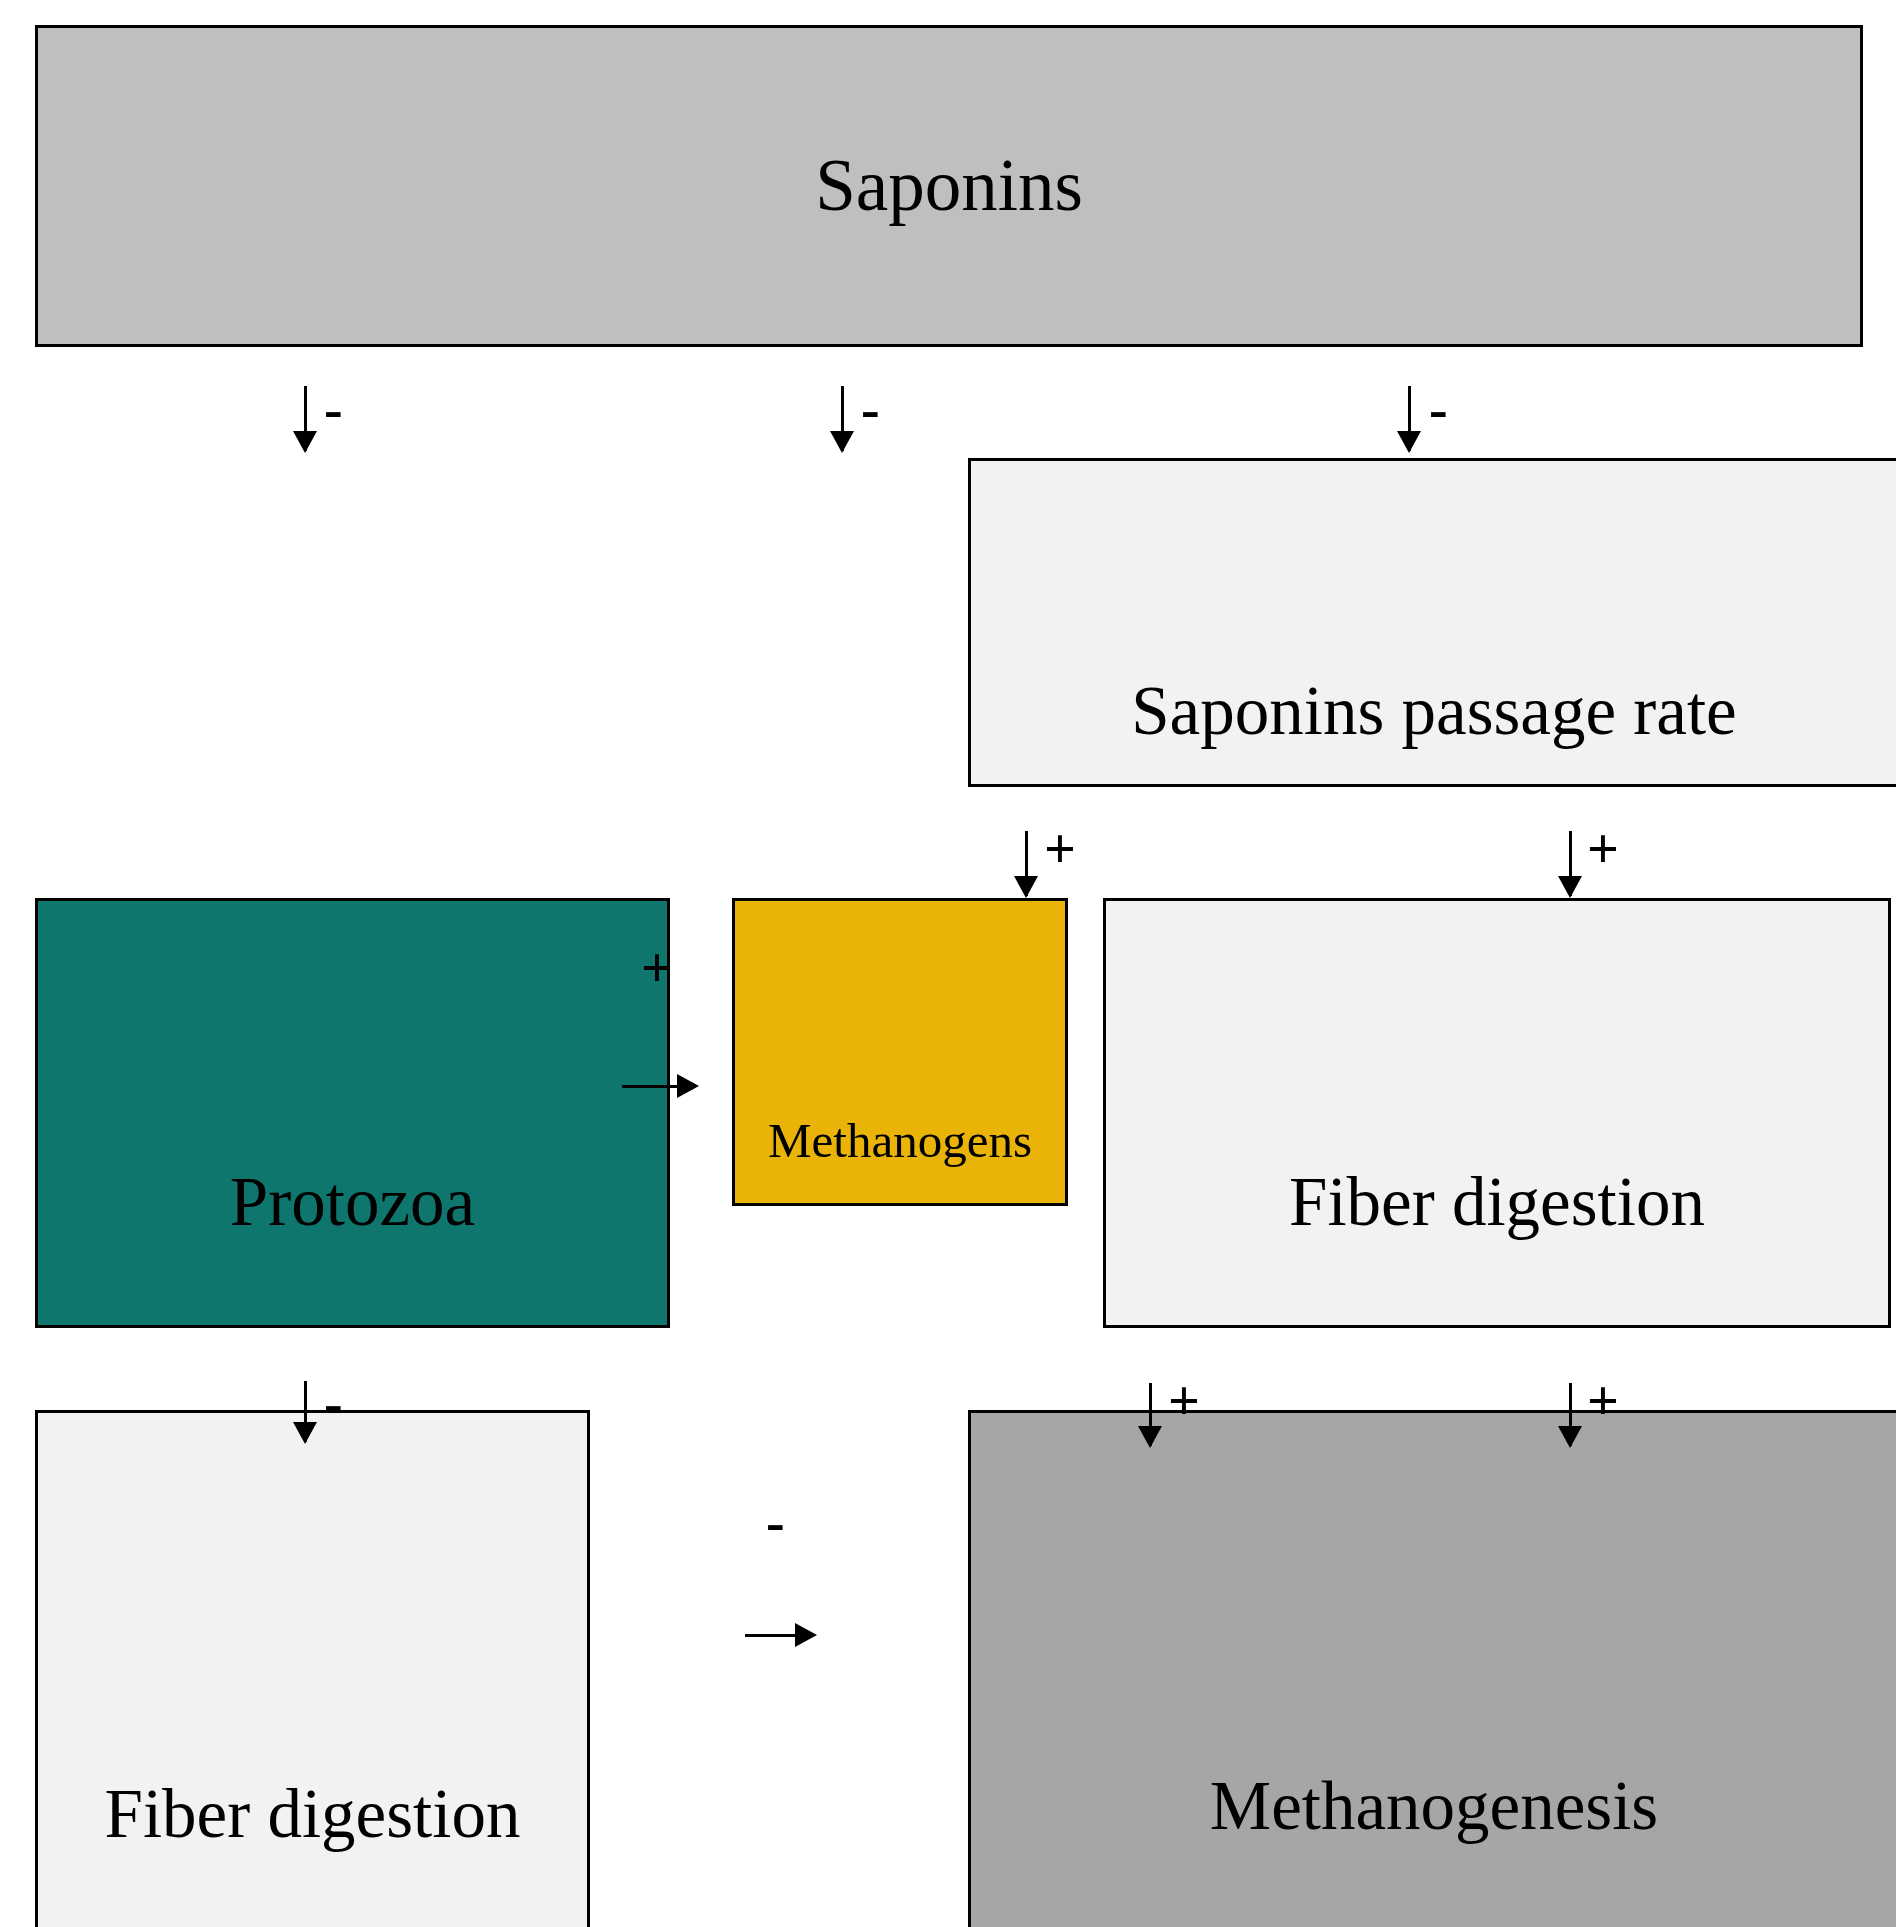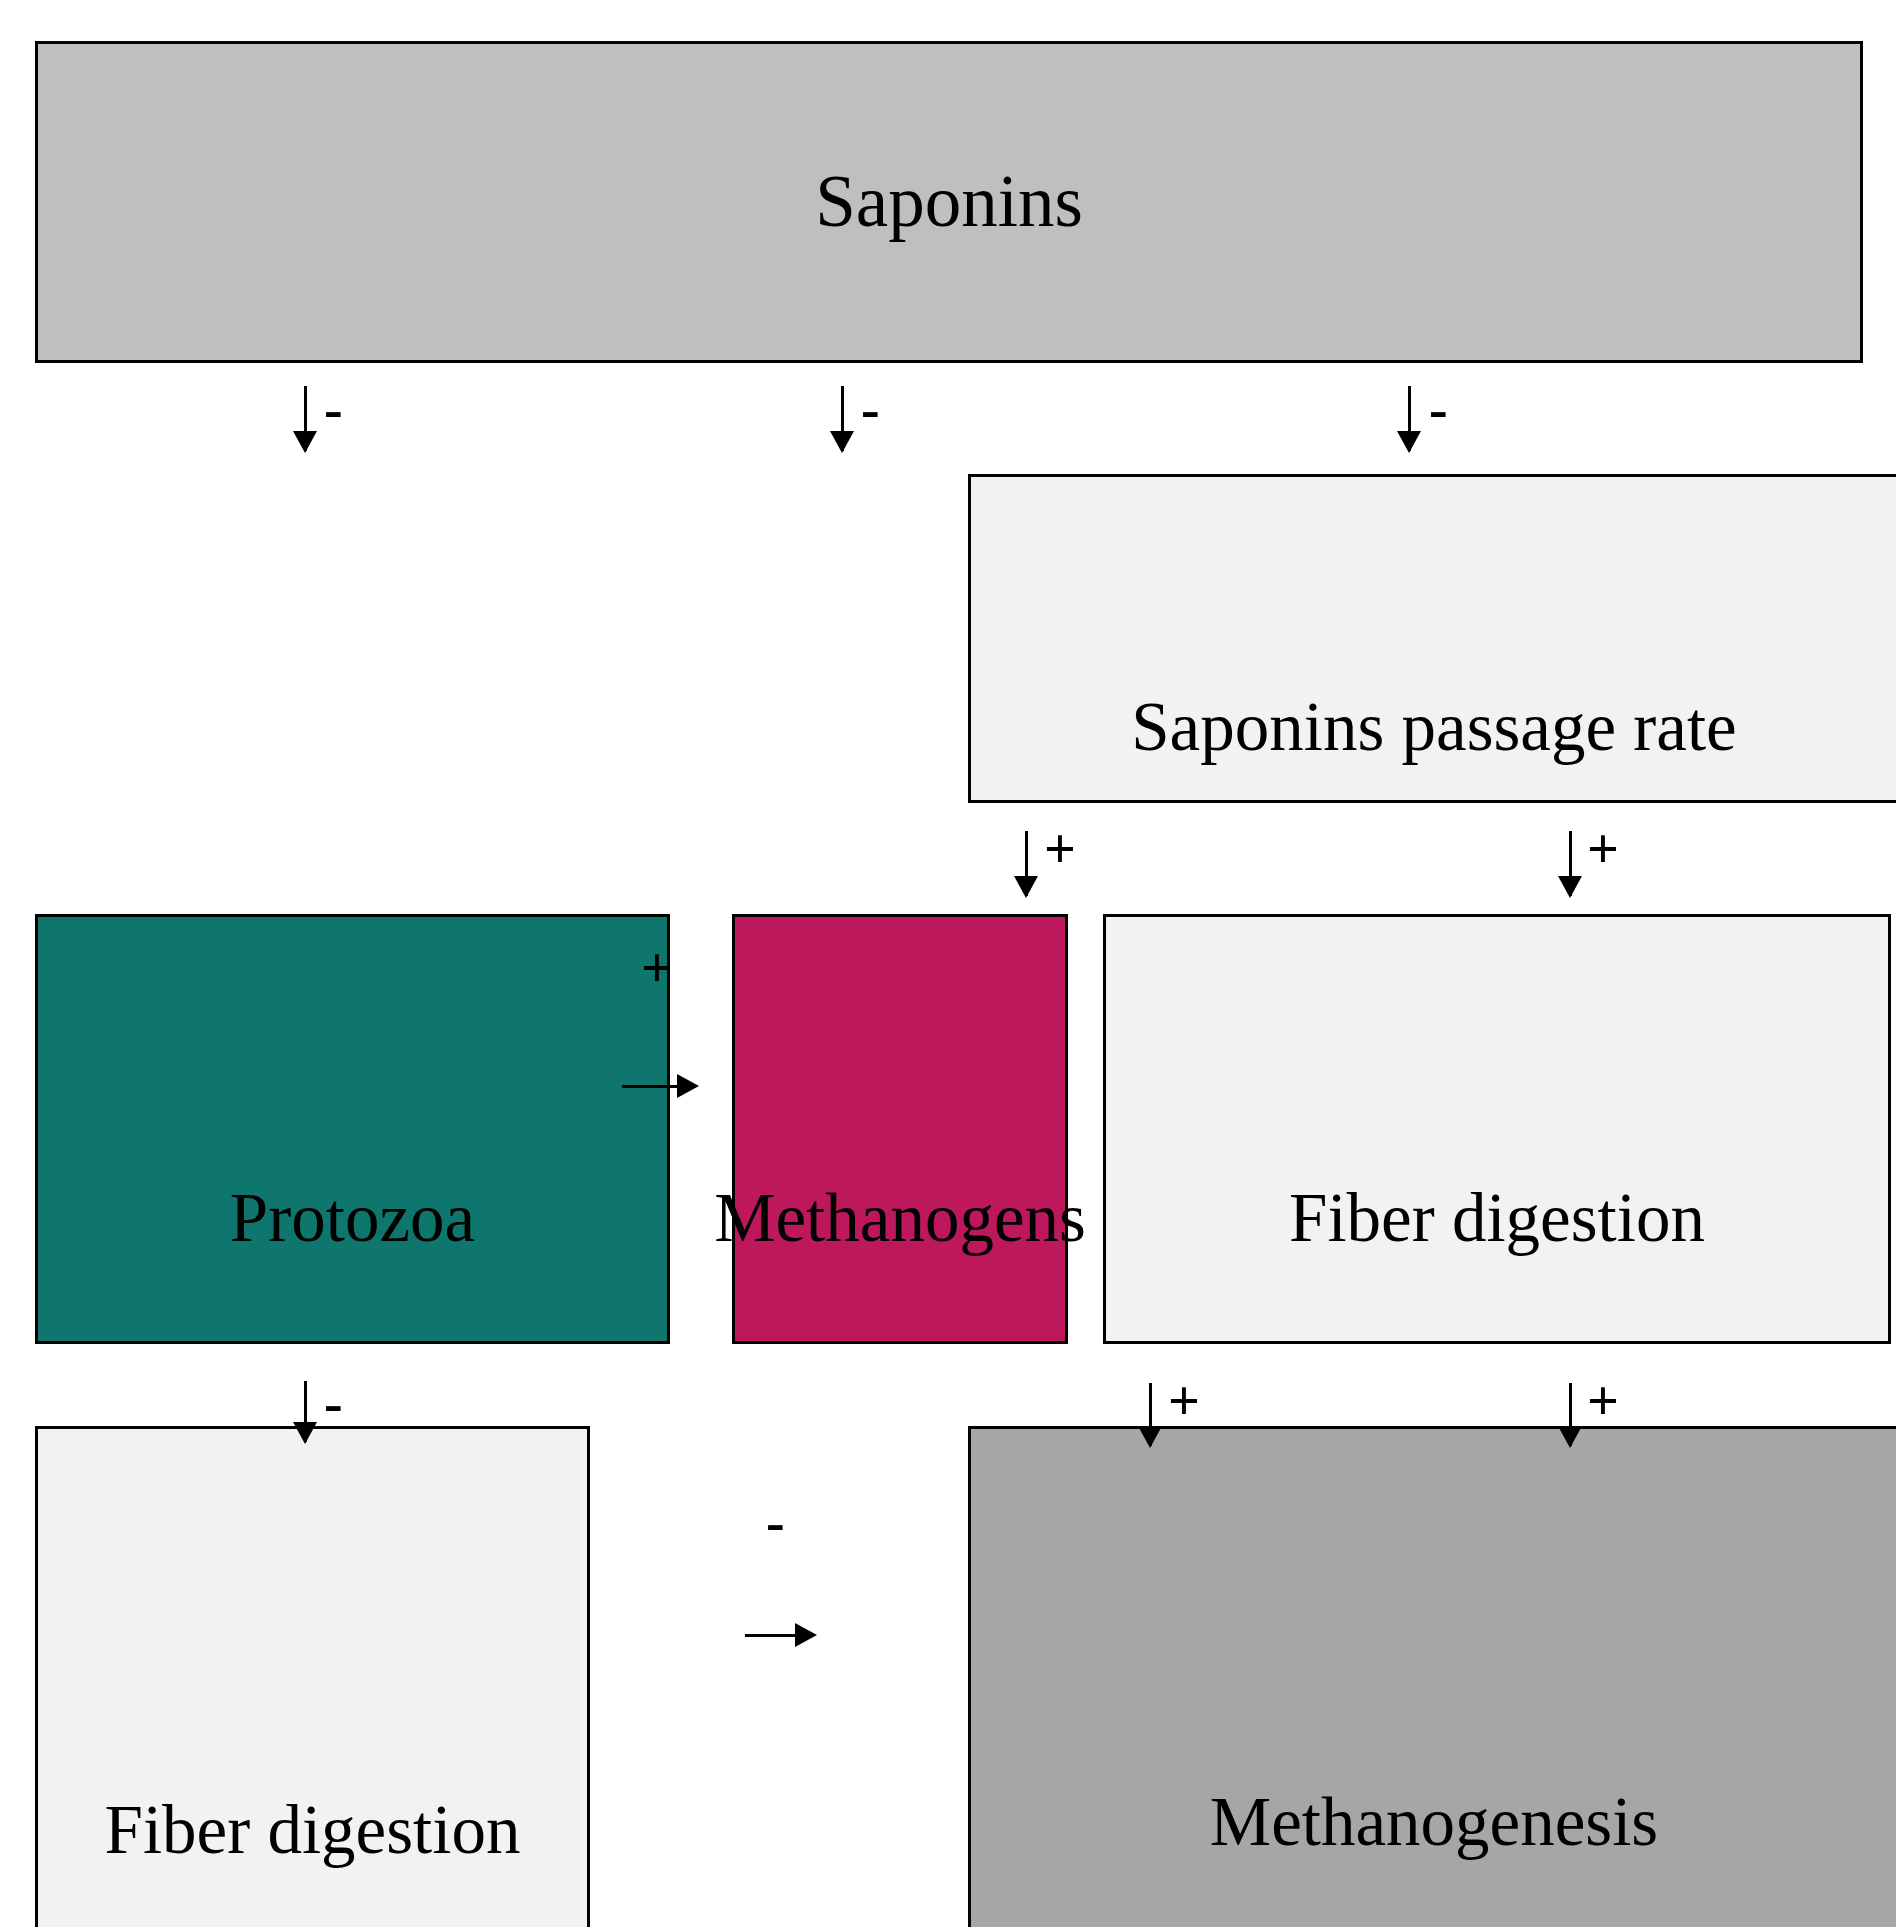--- a/index.html
+++ b/index.html
@@ -20,21 +20,20 @@
   .node {
     position: absolute;
     box-sizing: border-box;
     border: 3.4px solid #000000;
     display: flex;
     align-items: center;
     justify-content: center;
     color: #000000;
     line-height: 1.05;
     text-align: center;
-    margin-top: 16px;
   }
   .node-label {
     display: block;
     padding: 0 8.4px;
   }
 
   
   #node-saponins {
     left: 35px;  top: 25px;
     width: 1828px; height: 322px;
@@ -50,23 +49,23 @@
     font-size: 69px;
   }
   #node-protozoa {
     left: 35px;  top: 898px;
     width: 635px; height: 430px;
     background: #0f766e;
     font-size: 69px;
   }
   #node-methanogens {
     left: 732px; top: 898px;
-    width: 336px; height: 430px;
-    background: #be185d;
-    font-size: 69px;
+    width: 336px; height: 308px;
+    background: #eab308;
+    font-size: 49px;
   }
   #node-fiber-mid {
     left: 1103px; top: 898px;
     width: 788px; height: 430px;
     background: #f2f2f2;
     font-size: 69px;
   }
   #node-fiber-bottom {
     left: 35px;  top: 1410px;
     width: 555px; height: 523px;

